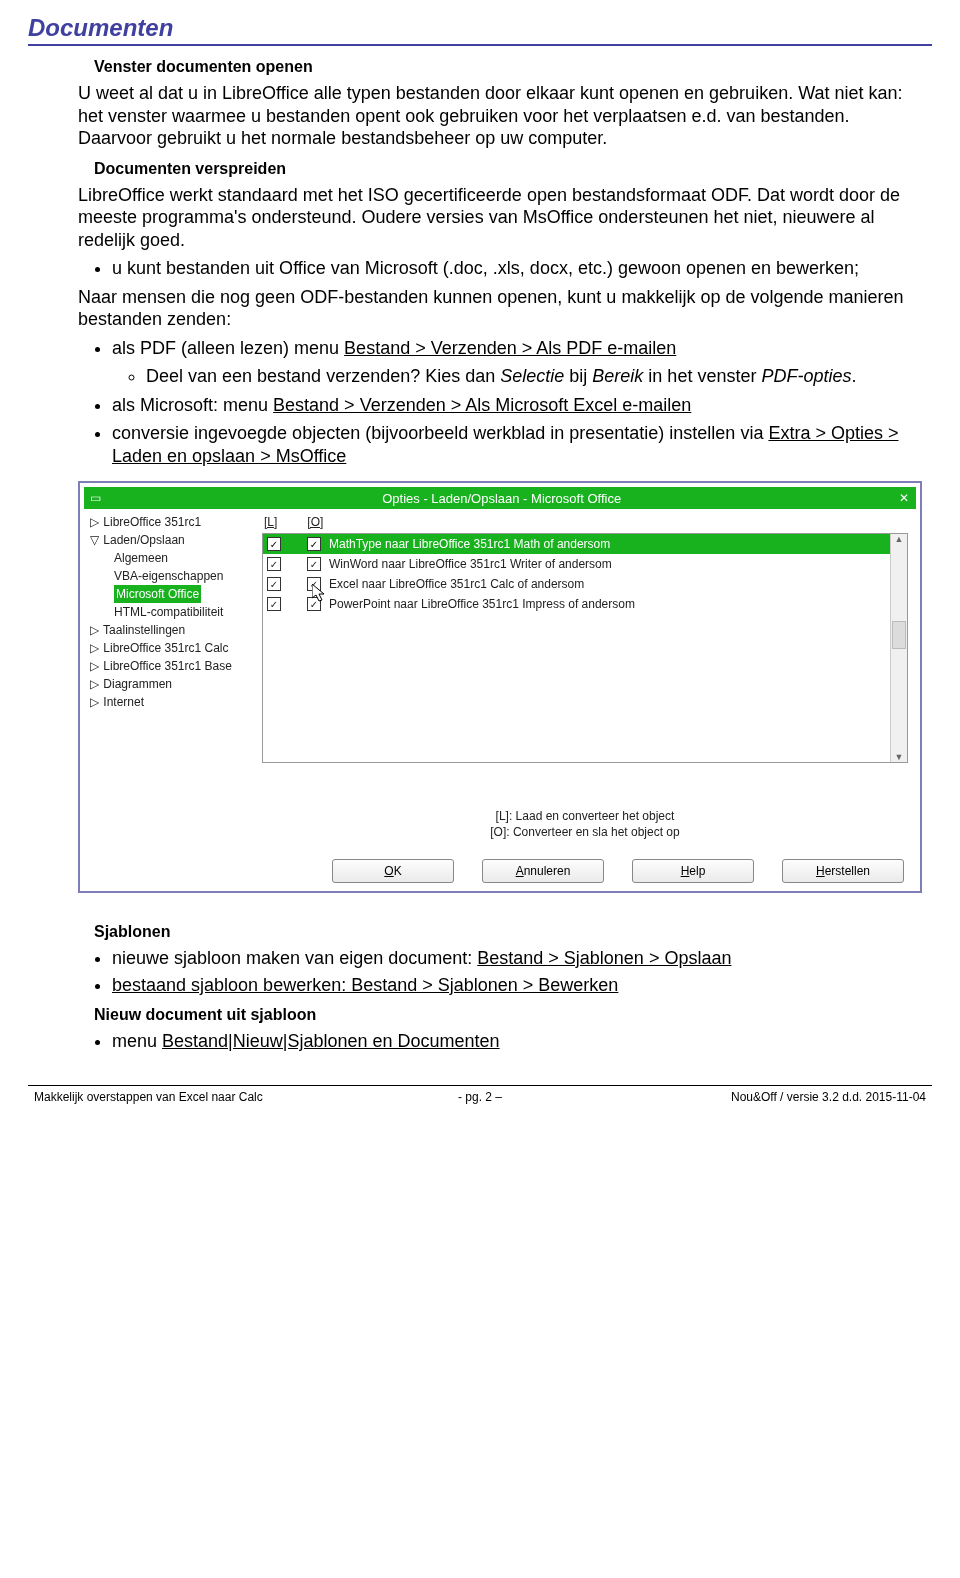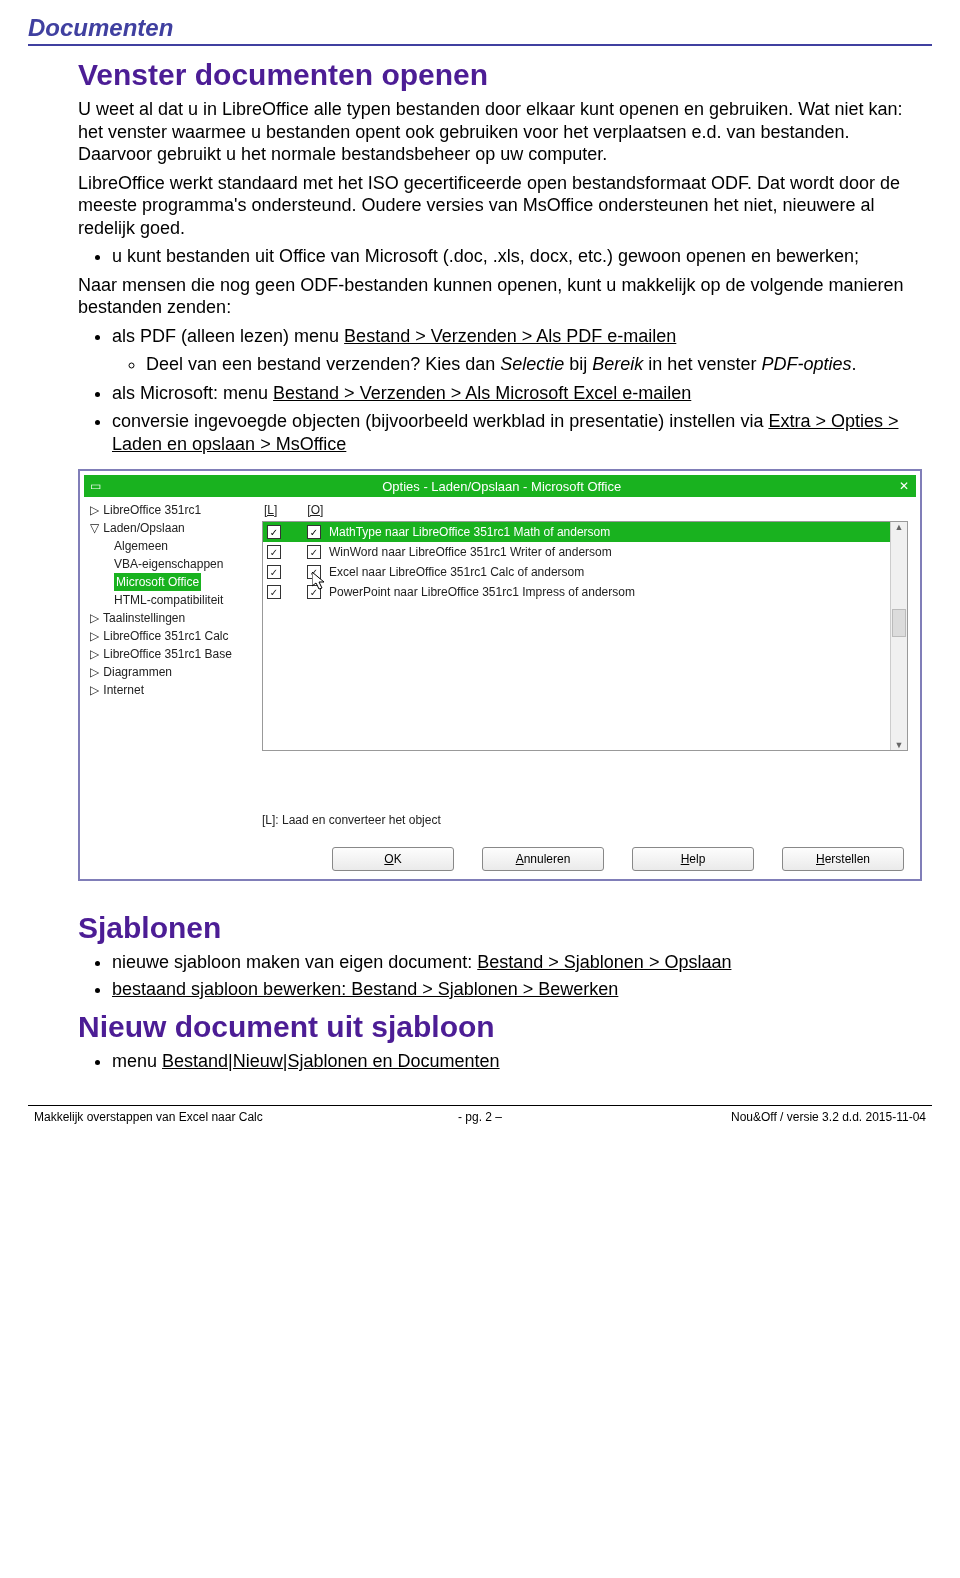--- a/index.html
+++ b/index.html
@@ -21,24 +21,24 @@
     font-weight:bold;
     font-size:24px;
     margin:4px 0 2px 0;
   }
   .heading-rule {
     border:none;
     border-top:2px solid #4040a0;
     margin:0 0 12px 0;
   }
   .section-h {
-    color:#4c1d95;
+    color:#000000;
     font-weight:bold;
-    font-size:30px;
-    margin:10px 0 6px 0;
+    font-size:16px;
+    margin:10px 0 6px 16px;
   }
   .indent {
     margin-left:50px;
     margin-right:10px;
   }
   p { margin:6px 0; line-height:1.25; }
   ul { margin:6px 0; padding-left:34px; }
   ul ul { list-style-type:circle; }
   li { margin:4px 0; line-height:1.25;}
   .u { text-decoration:underline; }
@@ -144,21 +144,21 @@
     position:absolute;
     right:1px;
     top:38%;
     width:14px;
     height:28px;
     background:#dcdcdc;
     border:1px solid #bbb;
     box-sizing:border-box;
   }
   .captions { font-size:12px; margin-top:auto;}
-  .captions div { margin:2px 0;}
+  .captions div { margin:2px 0;text-align:center;}
   .btnrow {
     display:flex;
     justify-content:flex-end;
     gap:28px;
     padding:10px 12px 4px 0;
     font-size:12px;
   }
   .dlg-btn {
     border:1px solid #888;
     background:linear-gradient(#fdfdfd,#eaeaea);
@@ -190,20 +190,21 @@
 <body>
 
 <div class="page">
   <div class="doc-heading">Documenten</div>
   <hr class="heading-rule">
 
   <div class="indent">
     <div class="section-h">Venster documenten openen</div>
     <p>U weet al dat u in LibreOffice alle typen bestanden door elkaar kunt openen en gebruiken. Wat niet kan: het venster waarmee u bestanden opent ook gebruiken voor het verplaatsen e.d. van bestanden. Daarvoor gebruikt u het normale bestandsbeheer op uw computer.</p>
 
+    <div class="section-h">Documenten verspreiden</div>
     <p>LibreOffice werkt standaard met het ISO gecertificeerde open bestandsformaat ODF. Dat wordt door de meeste programma's ondersteund. Oudere versies van MsOffice ondersteunen het niet, nieuwere al redelijk goed.</p>
     <ul>
       <li>u kunt bestanden uit Office van Microsoft (.doc, .xls, docx, etc.) gewoon openen en bewerken;</li>
     </ul>
     <p>Naar mensen die nog geen ODF-bestanden kunnen openen, kunt u makkelijk op de volgende manieren bestanden zenden:</p>
     <ul>
       <li>
         <span>als PDF (alleen lezen) menu </span><span class="u">Bestand &gt; Verzenden &gt; Als PDF e-mailen</span>
         <ul>
           <li>
@@ -276,20 +277,21 @@
                 <span class="lbl">PowerPoint naar LibreOffice 351rc1 Impress of andersom</span>
               </div>
               <div class="scroll">
               <span>▲</span>
               <span class="scroll-thumb"></span>
               <span>▼</span>
             </div>
           </div>
           <div class="captions">
             <div>[L]: Laad en converteer het object</div>
+            <div>[O]: Converteer en sla het object op</div>
           </div>
         </div>
       </div>
       <div class="btnrow">
         <div class="dlg-btn"><span id="btn-ok"><u>O</u>K</span></div>
         <div class="dlg-btn"><span id="btn-cancel"><u>A</u>nnuleren</span></div>
         <div class="dlg-btn"><span id="btn-help"><u>H</u>elp</span></div>
         <div class="dlg-btn"><span id="btn-reset"><u>H</u>erstellen</span></div>
       </div>
     </div>

